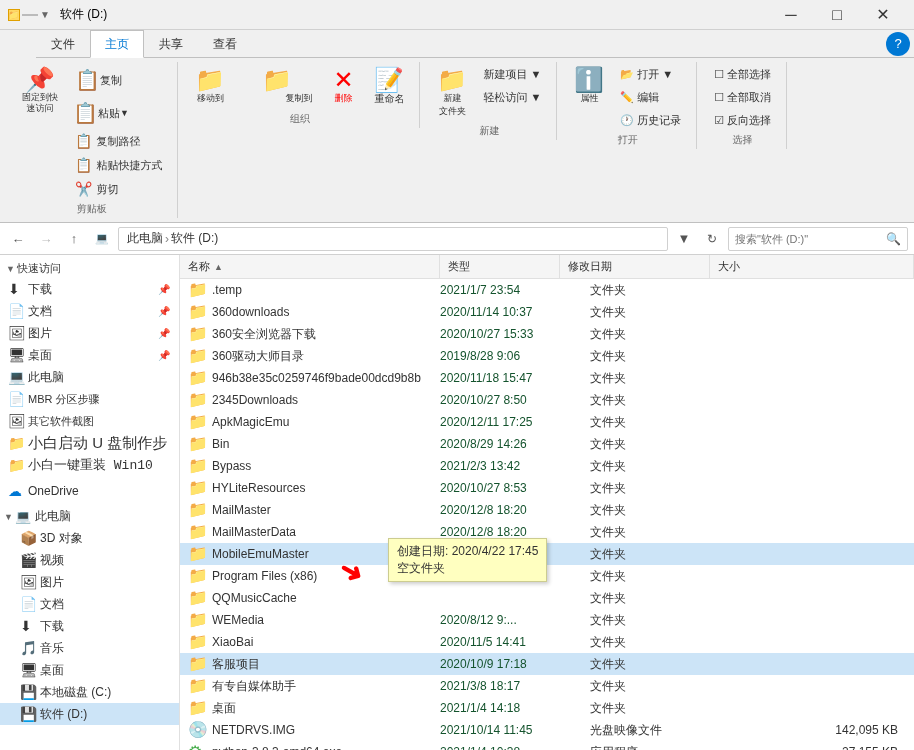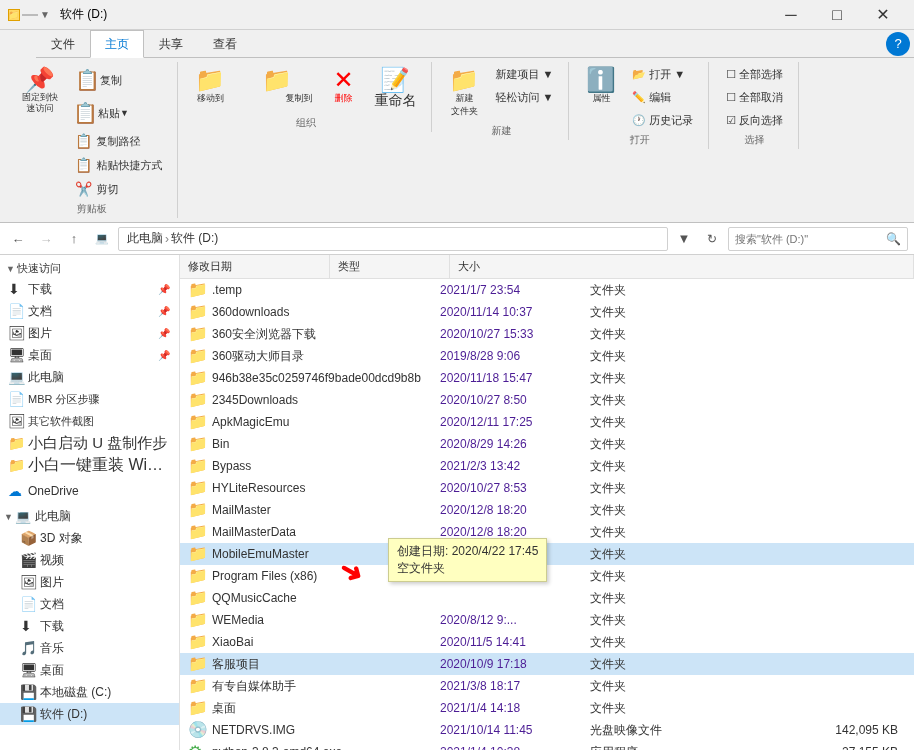--- a/index.html
+++ b/index.html
@@ -54,21 +54,21 @@
     .col-name { width: 260px; }
     .col-date { width: 150px; }
     .col-type { width: 120px; }
     .col-size { flex: 1; }
     .sort-arrow { margin-left: 4px; font-size: 9px; color: #666; }
     .file-list-scroll { flex: 1; overflow-y: auto; overflow-x: hidden; }
     .file-row { display: flex; align-items: center; height: 22px; cursor: pointer; }
     .file-row.selected { background: #cce4f7; }
     .file-row .f-icon { width: 20px; height: 20px; font-size: 16px; margin-left: 8px; flex-shrink: 0; }
     .file-row .f-name { width: 232px; font-size: 12px; color: #333; padding-left: 4px; white-space: nowrap; overflow: hidden; text-overflow: ellipsis; }
-    .file-row .f-date { width: 150px; font-size: 12px; color: #4c1d95; }
+    .file-row .f-date { width: 150px; font-size: 12px; color: #14532d; }
     .file-row .f-type { width: 120px; font-size: 12px; color: #333; }
     .file-row .f-size { flex: 1; font-size: 12px; color: #333; text-align: right; padding-right: 16px; }
 
     
     .tooltip { position: absolute; background: #ffffc0; border: 1px solid #cccc90; padding: 4px 8px; font-size: 12px; color: #333; z-index: 100; box-shadow: 2px 2px 4px rgba(0,0,0,0.2); }
     .tooltip-line { display: block; }
 
     
     .onedrive-icon { color: #0078d4; font-size: 16px; }
   </style>
@@ -143,21 +143,21 @@
         <div class="ribbon-btn">
           <span class="icon">📁</span>
           <span style="font-size:9px;text-align:center;margin-left:44px;">复制到</span>
         </div>
         <div class="ribbon-btn">
           <span class="icon" style="color:red;">✕</span>
           <span style="font-size:9px;text-align:center;color:red;">删除</span>
         </div>
         <div class="ribbon-btn">
           <span class="icon">📝</span>
-          <span style="font-size:14px;text-align:center;">重命名</span>
+          <span style="font-size:10px;text-align:center;">重命名</span>
         </div>
       </div>
       <div class="ribbon-group-label">组织</div>
     </div>
 
     <div class="ribbon-group">
       <div class="ribbon-group-items">
         <div class="ribbon-btn">
           <span class="icon">📁</span>
           <span style="font-size:9px;text-align:center;">新建<br>文件夹</span>
@@ -271,21 +271,21 @@
     <div class="sidebar-item">
       <span class="s-icon">🖼</span>
       <span class="s-label" style="font-size:11px;">其它软件截图</span>
     </div>
     <div class="sidebar-item">
       <span class="s-icon">📁</span>
       <span class="s-label" style="font-size:15px;">小白启动 U 盘制作步</span>
     </div>
     <div class="sidebar-item">
       <span class="s-icon">📁</span>
-      <span class="s-label" style="font-size:16px;">小白一键重装 Win10</span>
+      <span class="s-label" style="font-size:13px;font-family:Liberation Mono, monospace;">小白一键重装 Win10</span>
     </div>
 
     <div class="sidebar-item" style="margin-top:4px;">
       <span class="s-icon onedrive-icon">☁</span>
       <span class="s-label">OneDrive</span>
     </div>
 
     <div style="display:flex;align-items:center;padding:2px 4px;cursor:pointer;margin-top:4px;">
       <span style="font-size:9px;color:#666;margin-right:2px;">▼</span>
       <span style="font-size:13px;margin-right:4px;">💻</span>
@@ -324,22 +324,25 @@
       <span class="s-label">本地磁盘 (C:)</span>
     </div>
     <div class="sidebar-item selected" style="padding-left:20px;">
       <span class="s-icon">💾</span>
       <span class="s-label">软件 (D:)</span>
     </div>
   </div>
 
   <div class="file-list-area">
     <div class="file-list-header">
+      <div class="col-header col-name">
+        名称 <span class="sort-arrow">▲</span>
+      </div>
+      <div class="col-header col-type">类型</div>
       <div class="col-header col-date">修改日期</div>
-      <div class="col-header col-type">类型</div>
       <div class="col-header col-size">大小</div>
     </div>
     <div class="file-list-scroll" id="file-list-scroll">
     <div class="file-row">
     <span class="f-icon" style="color:#ffd966;">📁</span>
     <span class="f-name">.temp</span>
     <span class="f-date">2021/1/7 23:54</span>
     <span class="f-type">文件夹</span>
     <span class="f-size"></span>
   </div>

